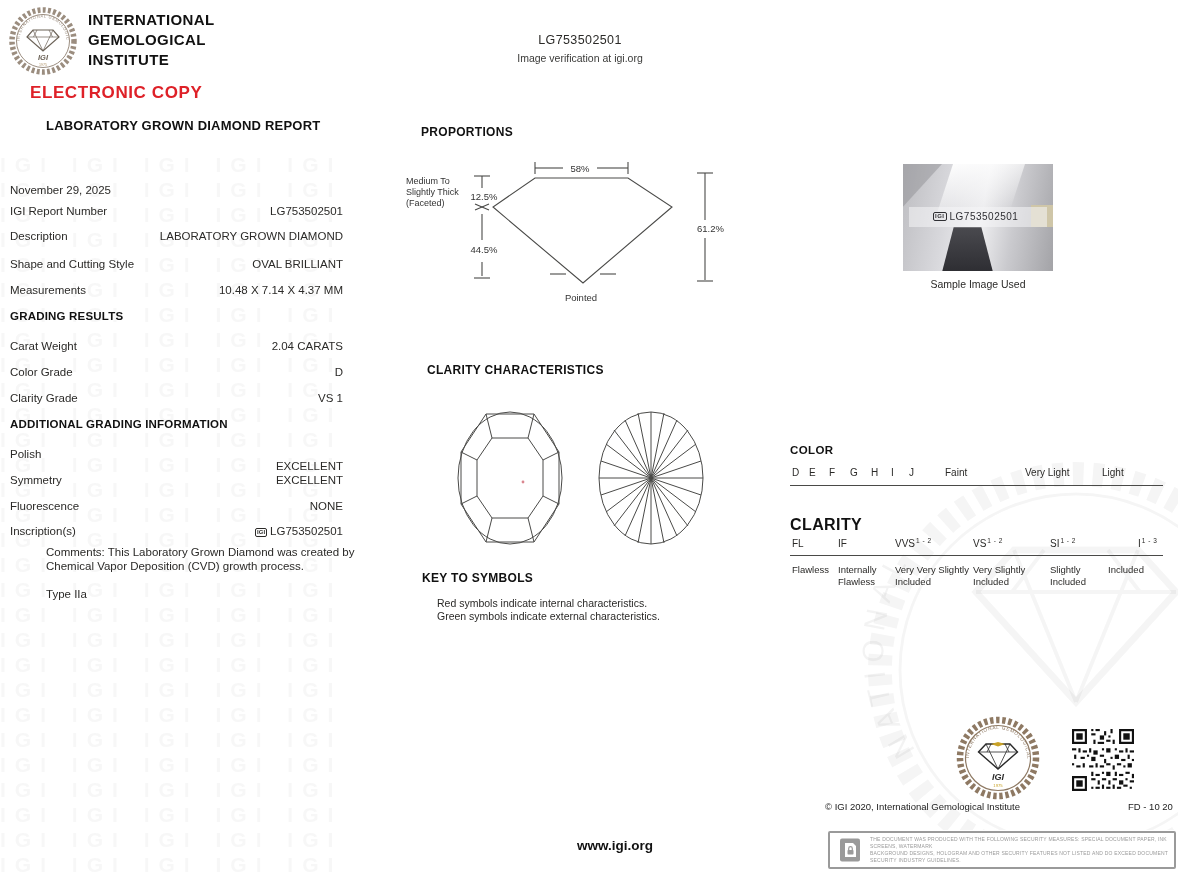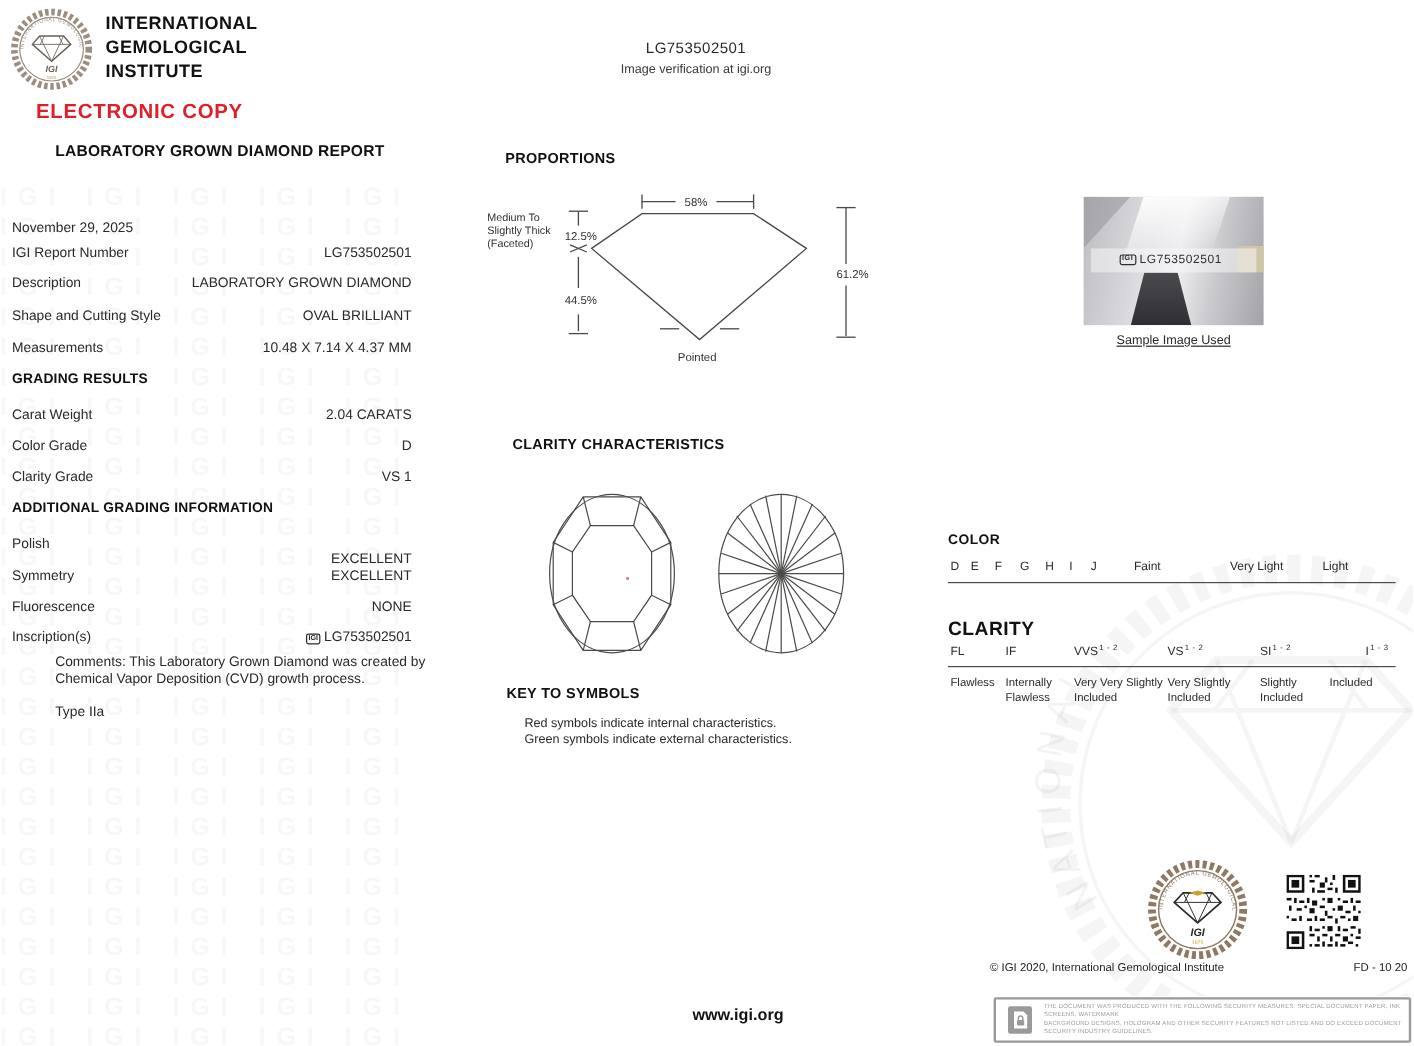--- a/index.html
+++ b/index.html
@@ -35,21 +35,21 @@
   .photo .streak{position:absolute;top:0;left:28%;width:48%;height:46%;
          background:linear-gradient(160deg,rgba(255,255,255,.95),rgba(205,205,210,.15));transform:skewX(-18deg);}
   .photo .corner{position:absolute;top:0;left:0;width:100%;height:100%;
          background:#8a8a8e;opacity:.45;clip-path:polygon(0 0,26% 0,0 40%);}
   .photo .band{position:absolute;top:40%;left:4%;right:4%;height:19%;
          background:rgba(246,246,248,.55);display:flex;align-items:center;padding-left:16%;
          font-size:10px;color:#2e2e33;letter-spacing:.5px;}
   .photo .cone{position:absolute;bottom:0;left:22%;width:42%;height:41%;
          background:linear-gradient(#4a4a4f,#2e2e33);clip-path:polygon(10% 100%,90% 100%,72% 0,28% 0);}
   .photo .tan{position:absolute;top:38%;right:0;width:15%;height:21%;background:#cfc6a8;}
-  .caption{left:903px;top:278px;width:150px;text-align:center;font-size:10.5px;text-decoration:underline;}
+  .caption{left:903px;top:278px;width:150px;text-align:center;font-size:10.5px;}
   
   .keyline{left:437px;width:300px;font-size:10.5px;}
   
   .scale-letter{top:467px;font-size:10px;}
   .scale-range{top:467px;font-size:10px;}
   .scale-line{height:1px;background:#4a4a48;}
   .gcode{top:537px;font-size:10px;white-space:nowrap;}
   .gcode .sup{font-size:6.5px;vertical-align:4px;letter-spacing:.5px;margin-left:1px;}
   .glabel{top:564px;font-size:9.5px;line-height:11.5px;}
   

